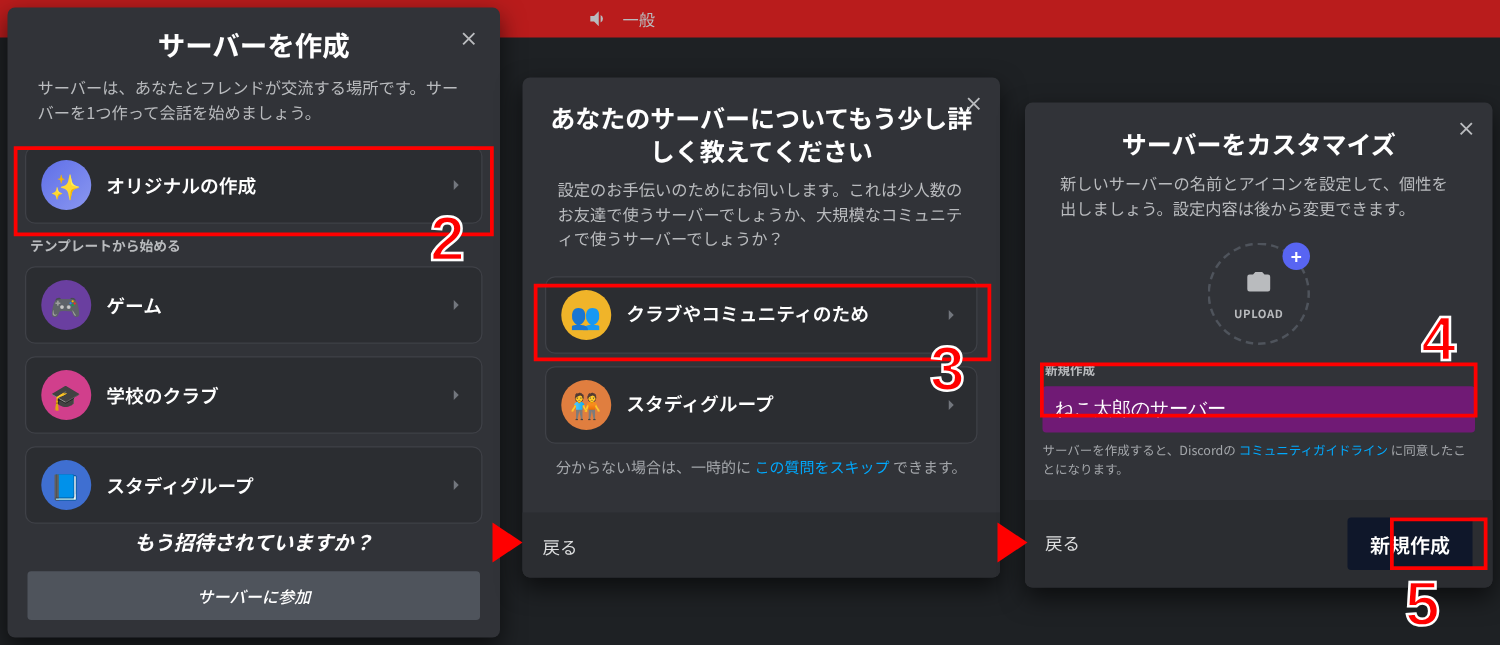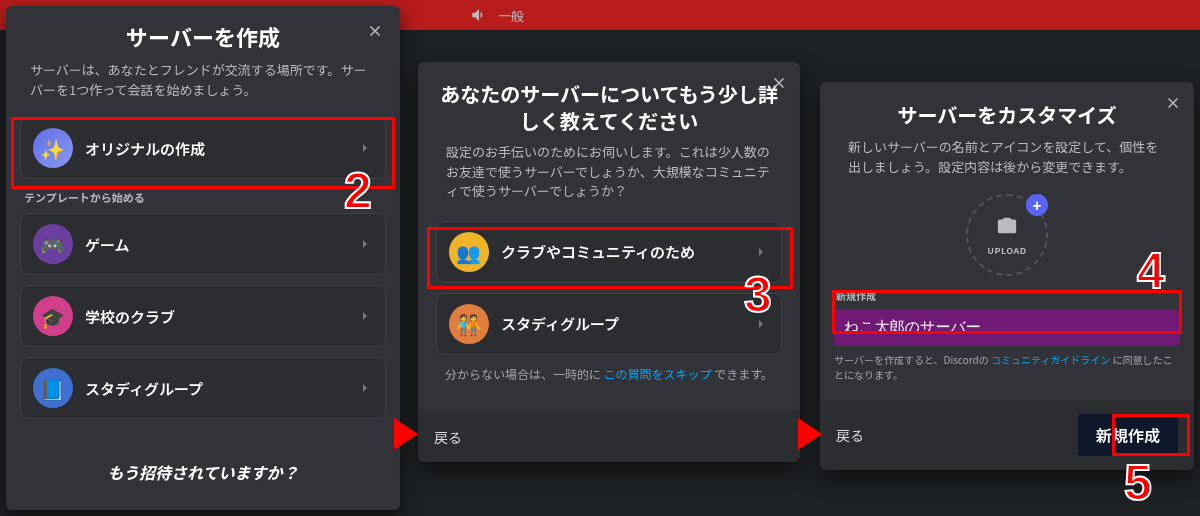--- a/index.html
+++ b/index.html
@@ -329,20 +329,21 @@
       <span class="chev">
           <svg viewBox="0 0 24 24" width="16" height="16" fill="#72767d">
             <path d="M9 6l6 6-6 6"></path>
           </svg>
         </span>
     </div>
   </div>
 
   <div id="m1-footer">
     <div class="q">もう招待されていますか？</div>
+    <div class="join-btn">サーバーに参加</div>
   </div>
 </div>
 
 <div id="m2" class="modal">
   <div class="modal-close" style="top:10px;right:10px">
     <svg viewBox="0 0 24 24" width="18" height="18" stroke="#b9bbbe" stroke-width="2">
         <path d="M6 6l12 12M18 6L6 18"></path>
       </svg>
   </div>
   <h2>あなたのサーバーについてもう少し詳しく教えてください</h2>

